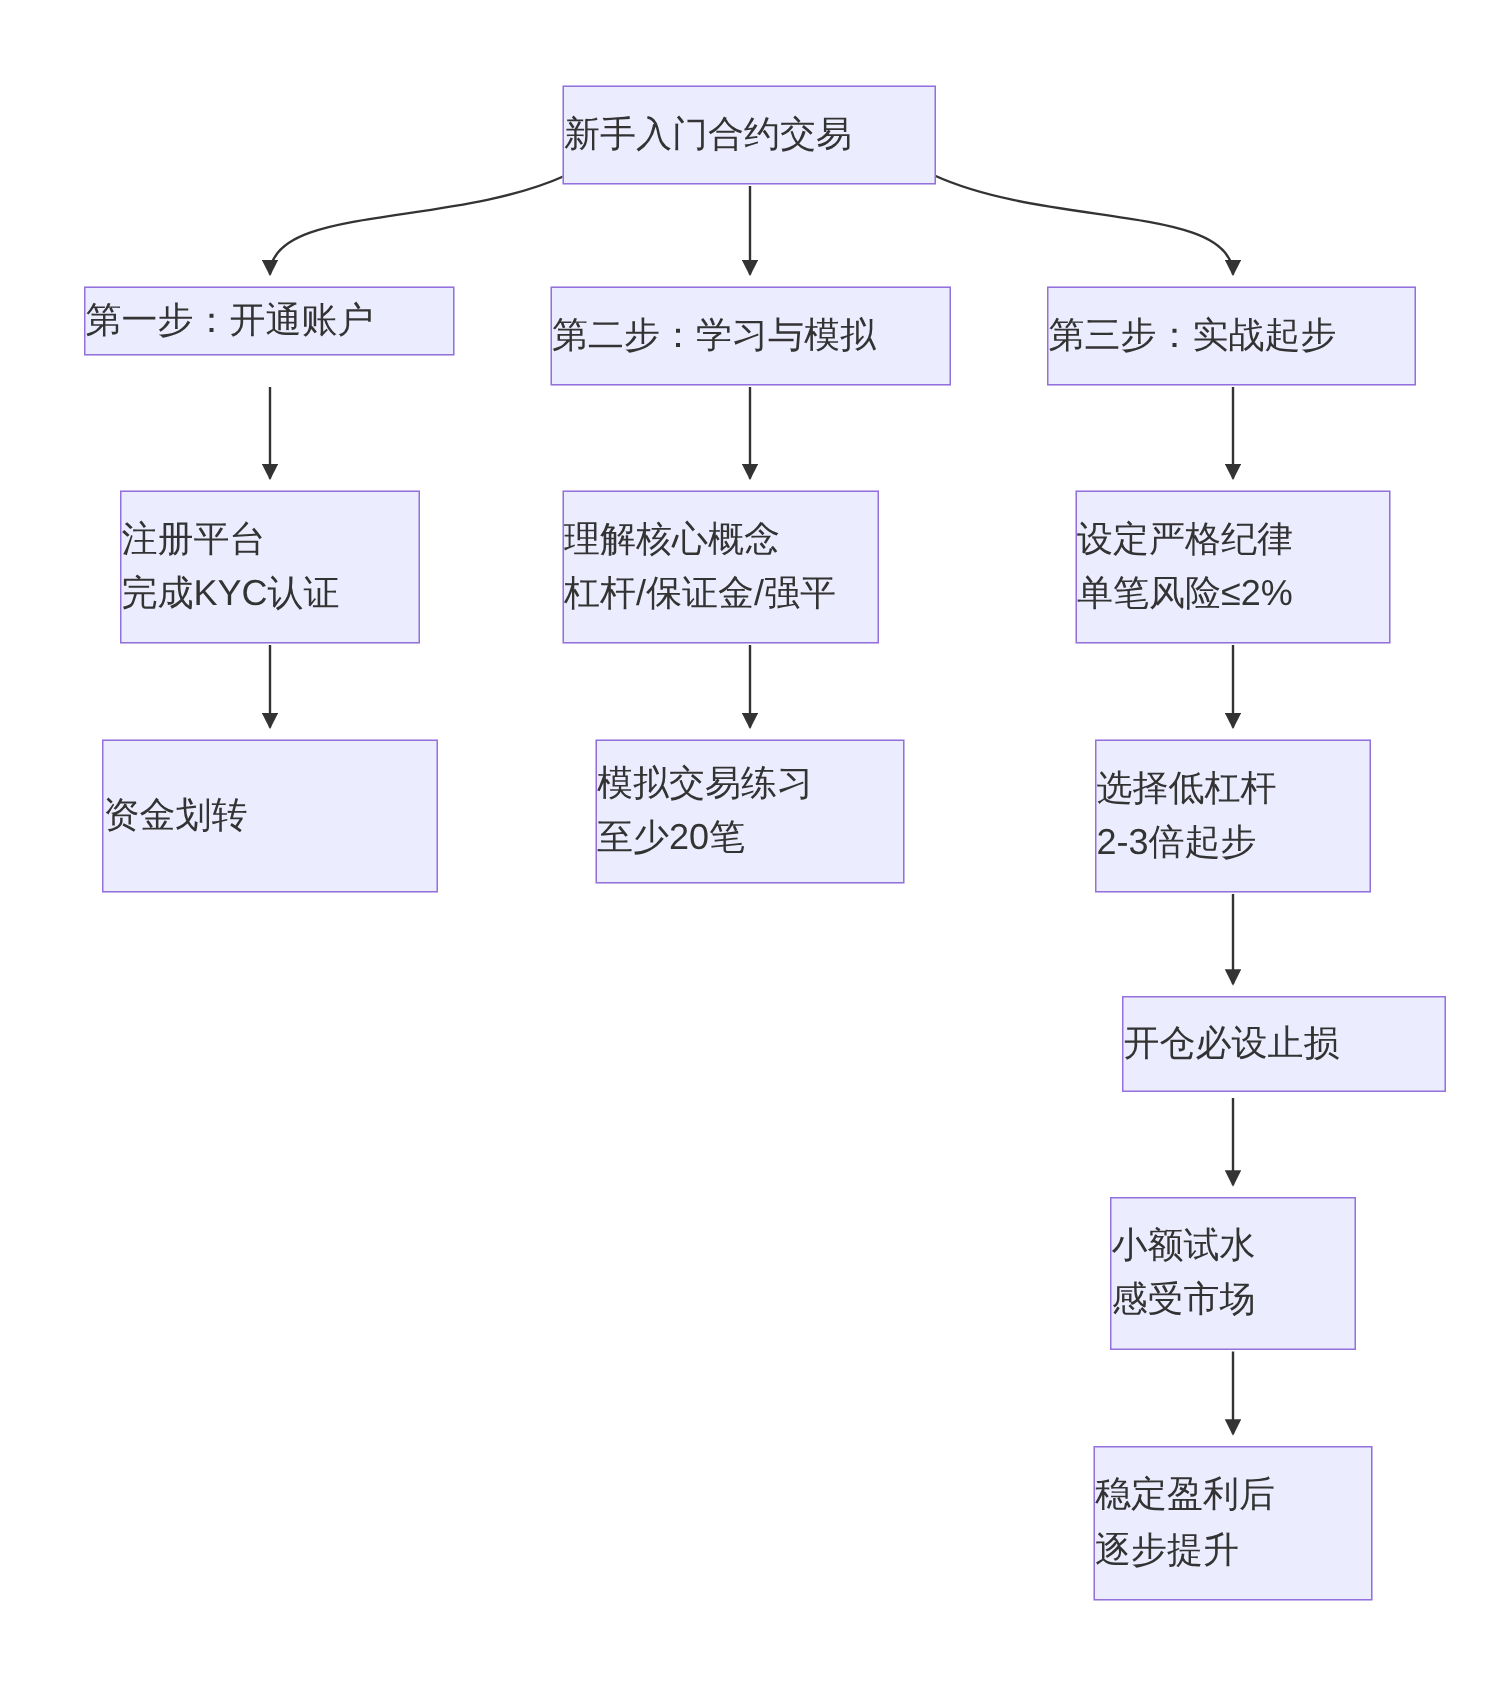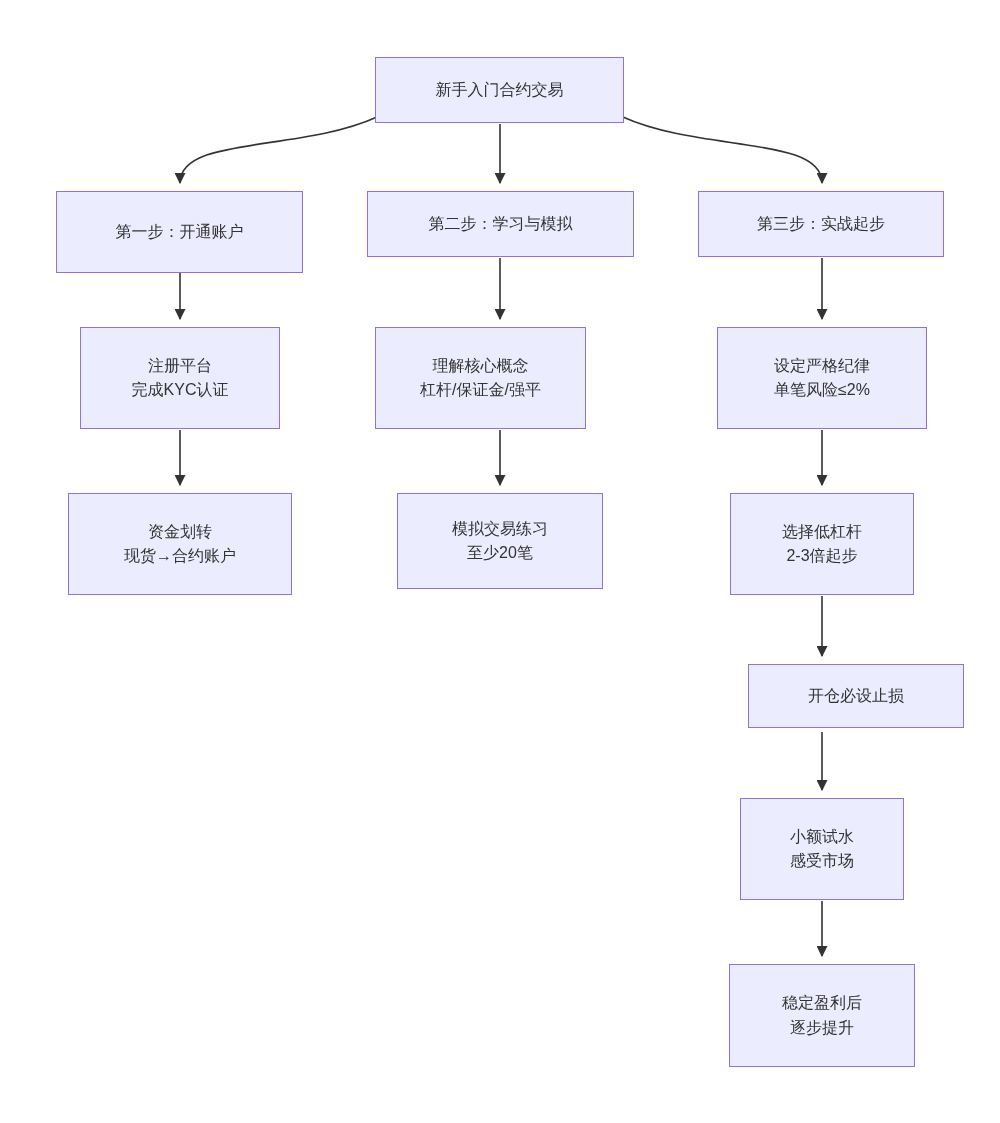--- a/index.html
+++ b/index.html
@@ -33,24 +33,24 @@
     stroke-width: 1.6px;
   }
   .arrow-head { fill: var(--edge-color); stroke: none; }
   .node {
     position: absolute;
     background: var(--node-fill);
     border: 1.6px solid var(--node-border);
     color: var(--text-color);
     display: flex;
     flex-direction: column;
-    align-items: center;
+    align-items: flex-start;
     justify-content: center;
     text-align: center;
-    font-size: 16px;
+    font-size: 24px;
     line-height: 1.52;
   }
   .node .line { display: block; white-space: nowrap; }
 </style>
 </head>
 <body>
 
 <div class="canvas">
 
   <svg class="edges-layer" viewBox="0 0 1000 1123" xmlns="http://www.w3.org/2000/svg">
@@ -70,21 +70,21 @@
     <path class="edge" d="M822,430 L822,485" marker-end="url(#arrow)"></path>
     <path class="edge" d="M822,596 L822,656" marker-end="url(#arrow)"></path>
     <path class="edge" d="M822,732 L822,790" marker-end="url(#arrow)"></path>
     <path class="edge" d="M822,901 L822,956" marker-end="url(#arrow)"></path>
   </svg>
 
   <div class="node" style="left:375px;top:57px;width:249px;height:66px">
     <span class="line">新手入门合约交易</span>
   </div>
 
-  <div class="node" style="left:56px;top:191px;width:247px;height:82px">
+  <div class="node" style="left:56px;top:191px;width:247px;height:46px">
     <span class="line">第一步：开通账户</span>
   </div>
 
   <div class="node" style="left:367px;top:191px;width:267px;height:66px">
     <span class="line">第二步：学习与模拟</span>
   </div>
 
   <div class="node" style="left:80px;top:327px;width:200px;height:102px">
     <span class="line">注册平台</span>
     <span class="line">完成KYC认证</span>
@@ -99,21 +99,20 @@
     <span class="line">杠杆/保证金/强平</span>
   </div>
 
   <div class="node" style="left:717px;top:327px;width:210px;height:102px">
     <span class="line">设定严格纪律</span>
     <span class="line">单笔风险≤2%</span>
   </div>
 
   <div class="node" style="left:68px;top:493px;width:224px;height:102px">
     <span class="line">资金划转</span>
-    <span class="line">现货→合约账户</span>
   </div>
 
   <div class="node" style="left:397px;top:493px;width:206px;height:96px">
     <span class="line">模拟交易练习</span>
     <span class="line">至少20笔</span>
   </div>
 
   <div class="node" style="left:730px;top:493px;width:184px;height:102px">
     <span class="line">选择低杠杆</span>
     <span class="line">2-3倍起步</span>

